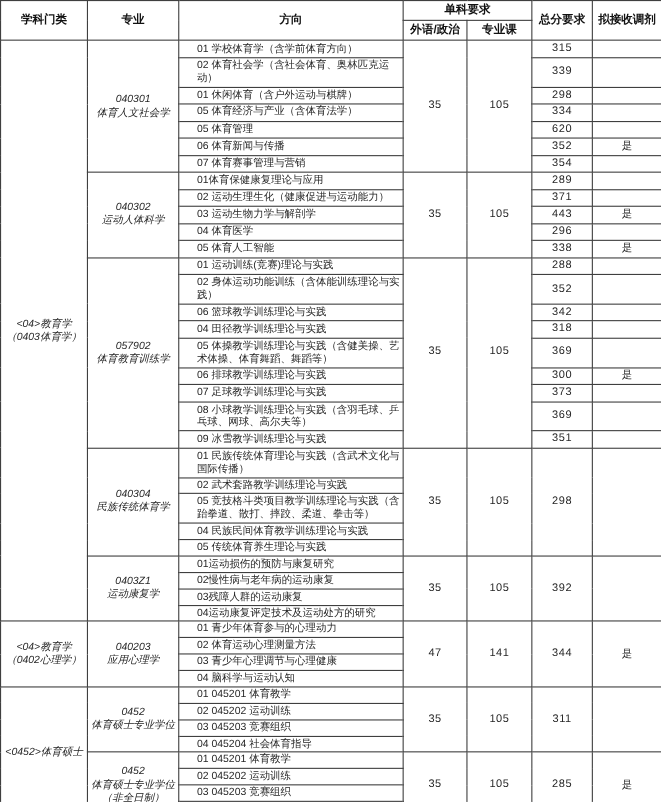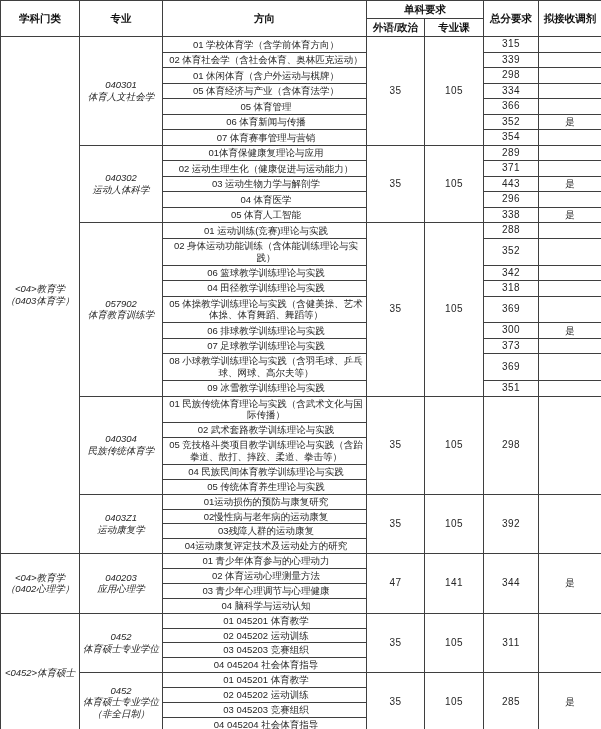--- a/index.html
+++ b/index.html
@@ -23,22 +23,22 @@
     overflow: hidden;
     word-break: break-all;
   }
   .score-table thead th {
     font-weight: bold;
     font-size: 10.5px;
     color: #111111;
     padding: 2px 1px;
   }
   .score-table td.dir {
-    text-align: center;
-    padding-left: 5px;
+    text-align: left;
+    padding-left: 16px;
   }
   .score-table td.pre {
     white-space: pre-line;
     font-style: italic;
   }
   .score-table td.num {
     font-size: 10px;
     letter-spacing: 0.5px;
   }
 </style>
@@ -91,21 +91,21 @@
         <td class="num">298</td>
         <td></td>
       </tr>
       <tr>
         <td class="dir">05 体育经济与产业（含体育法学）</td>
         <td class="num">334</td>
         <td></td>
       </tr>
       <tr>
         <td class="dir">05 体育管理</td>
-        <td class="num">366</td>
+        <td class="num">620</td>
         <td></td>
       </tr>
       <tr>
         <td class="dir">06 体育新闻与传播</td>
         <td class="num">352</td>
         <td>是</td>
       </tr>
       <tr>
         <td class="dir">07 体育赛事管理与营销</td>
         <td class="num">354</td>

